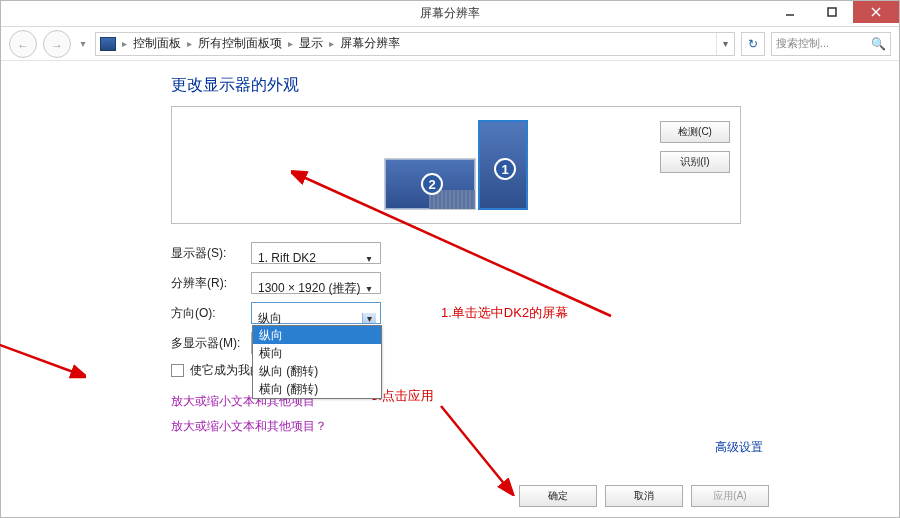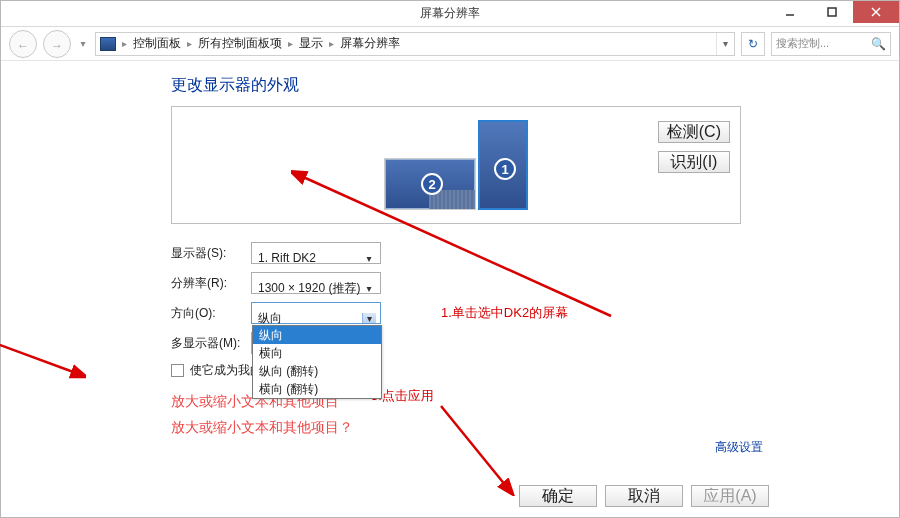--- a/index.html
+++ b/index.html
@@ -33,39 +33,39 @@
   .preview-box { width: 570px; height: 118px; border:1px solid #bfbfbf; background:#fff; position:relative; }
   .monitors-wrap { position:absolute; left:50%; top:50%; transform:translate(-50%,-50%); display:flex; align-items:flex-end; gap:2px;}
   .mon { position:relative; }
   .mon.m2 { width:92px; height:52px; background:linear-gradient(#4d74b8,#2e4f8e); border:1px solid #ccc; box-shadow:0 0 0 1px #9ab2d6 inset; }
   .mon.m2 .tb { position:absolute; bottom:0; right:0; width:46px; height:19px; background:repeating-linear-gradient(90deg,#6781ab 0 2px,#5a729c 2px 4px);}
   .mon.m1 { width:50px; height:90px; background:linear-gradient(#5078bb,#2f4f8d); border:2px solid #2b7fd1; }
   .mon .num { position:absolute; width:22px; height:22px; border-radius:50%; background:#2d59a3; color:#fff; font-weight:bold; display:flex; align-items:center; justify-content:center; border:2px solid #fff; font-size:13px;}
   .mon.m2 .num { left:36px; top:14px; }
   .mon.m1 .num { left:14px; top:36px; }
   .side-btns { position:absolute; right:10px; top:14px; display:flex; flex-direction:column; gap:8px;}
-  .btn { min-width:70px; height:22px; border:1px solid #adadad; background:linear-gradient(#fefefe,#e8e8e8); font-size:16px; display:flex; align-items:center; justify-content:center; padding:8px 8px; color:#222;}
+  .btn { min-width:70px; height:22px; border:1px solid #adadad; background:linear-gradient(#fefefe,#e8e8e8); font-size:10px; display:flex; align-items:center; justify-content:center; padding:8px 8px; color:#222;}
   .btn.disabled { color:#9a9a9a; }
 
   .form { margin-top:14px; font-size:12px; color:#222; }
   .row { display:flex; align-items:center; height:30px; }
   .row .lbl { width:80px; }
   .select { height:22px; border:1px solid #adadad; background:#fff; display:flex; align-items:center; justify-content:space-between; padding:10px 4px 0 6px; font-size:12px; position:relative;}
   .select .caret { width:14px; height:100%; display:flex; align-items:center; justify-content:center; font-size:10px; color:#333;}
   .sel-display { width:130px;}
   .sel-res { width:130px;}
   .sel-orient { width:130px; border-color:#5a9bd5; }
   .sel-orient .caret { background:linear-gradient(#dbe8f7,#b8d1ee); border-left:1px solid #8fb6e0;}
   .sel-multi { width:130px; }
   .dropdown { position:absolute; left:0; top:22px; width:130px; border:1px solid #7a7a7a; background:#fff; z-index:5; box-shadow:1px 1px 2px rgba(0,0,0,.15);}
   .dropdown .opt { height:18px; padding:0 6px; font-size:12px; display:flex; align-items:center;}
   .dropdown .opt.sel { background:#2b7fd1; color:#fff;}
   .chk-row { display:flex; align-items:center; gap:6px; margin-top:4px; font-size:12px;}
   .chk { width:13px; height:13px; border:1px solid #8b8b8b; background:#fff;}
-  .link { color:#ef4444; font-size:14px; margin-top:14px; cursor:pointer; display:block;}
+  .link { color:#a21caf; font-size:12px; margin-top:14px; cursor:pointer; display:block;}
   .adv { position:absolute; right:136px; top:378px; color:#0a3fa5; font-size:12px;}
 
   .footer { position:absolute; bottom:10px; right:130px; display:flex; gap:8px;border-radius:9px;}
 
   
   .ann { position:absolute; color:#d80000; font-size:13px; pointer-events:none; }
 </style>
 </head>
 <body>
 

